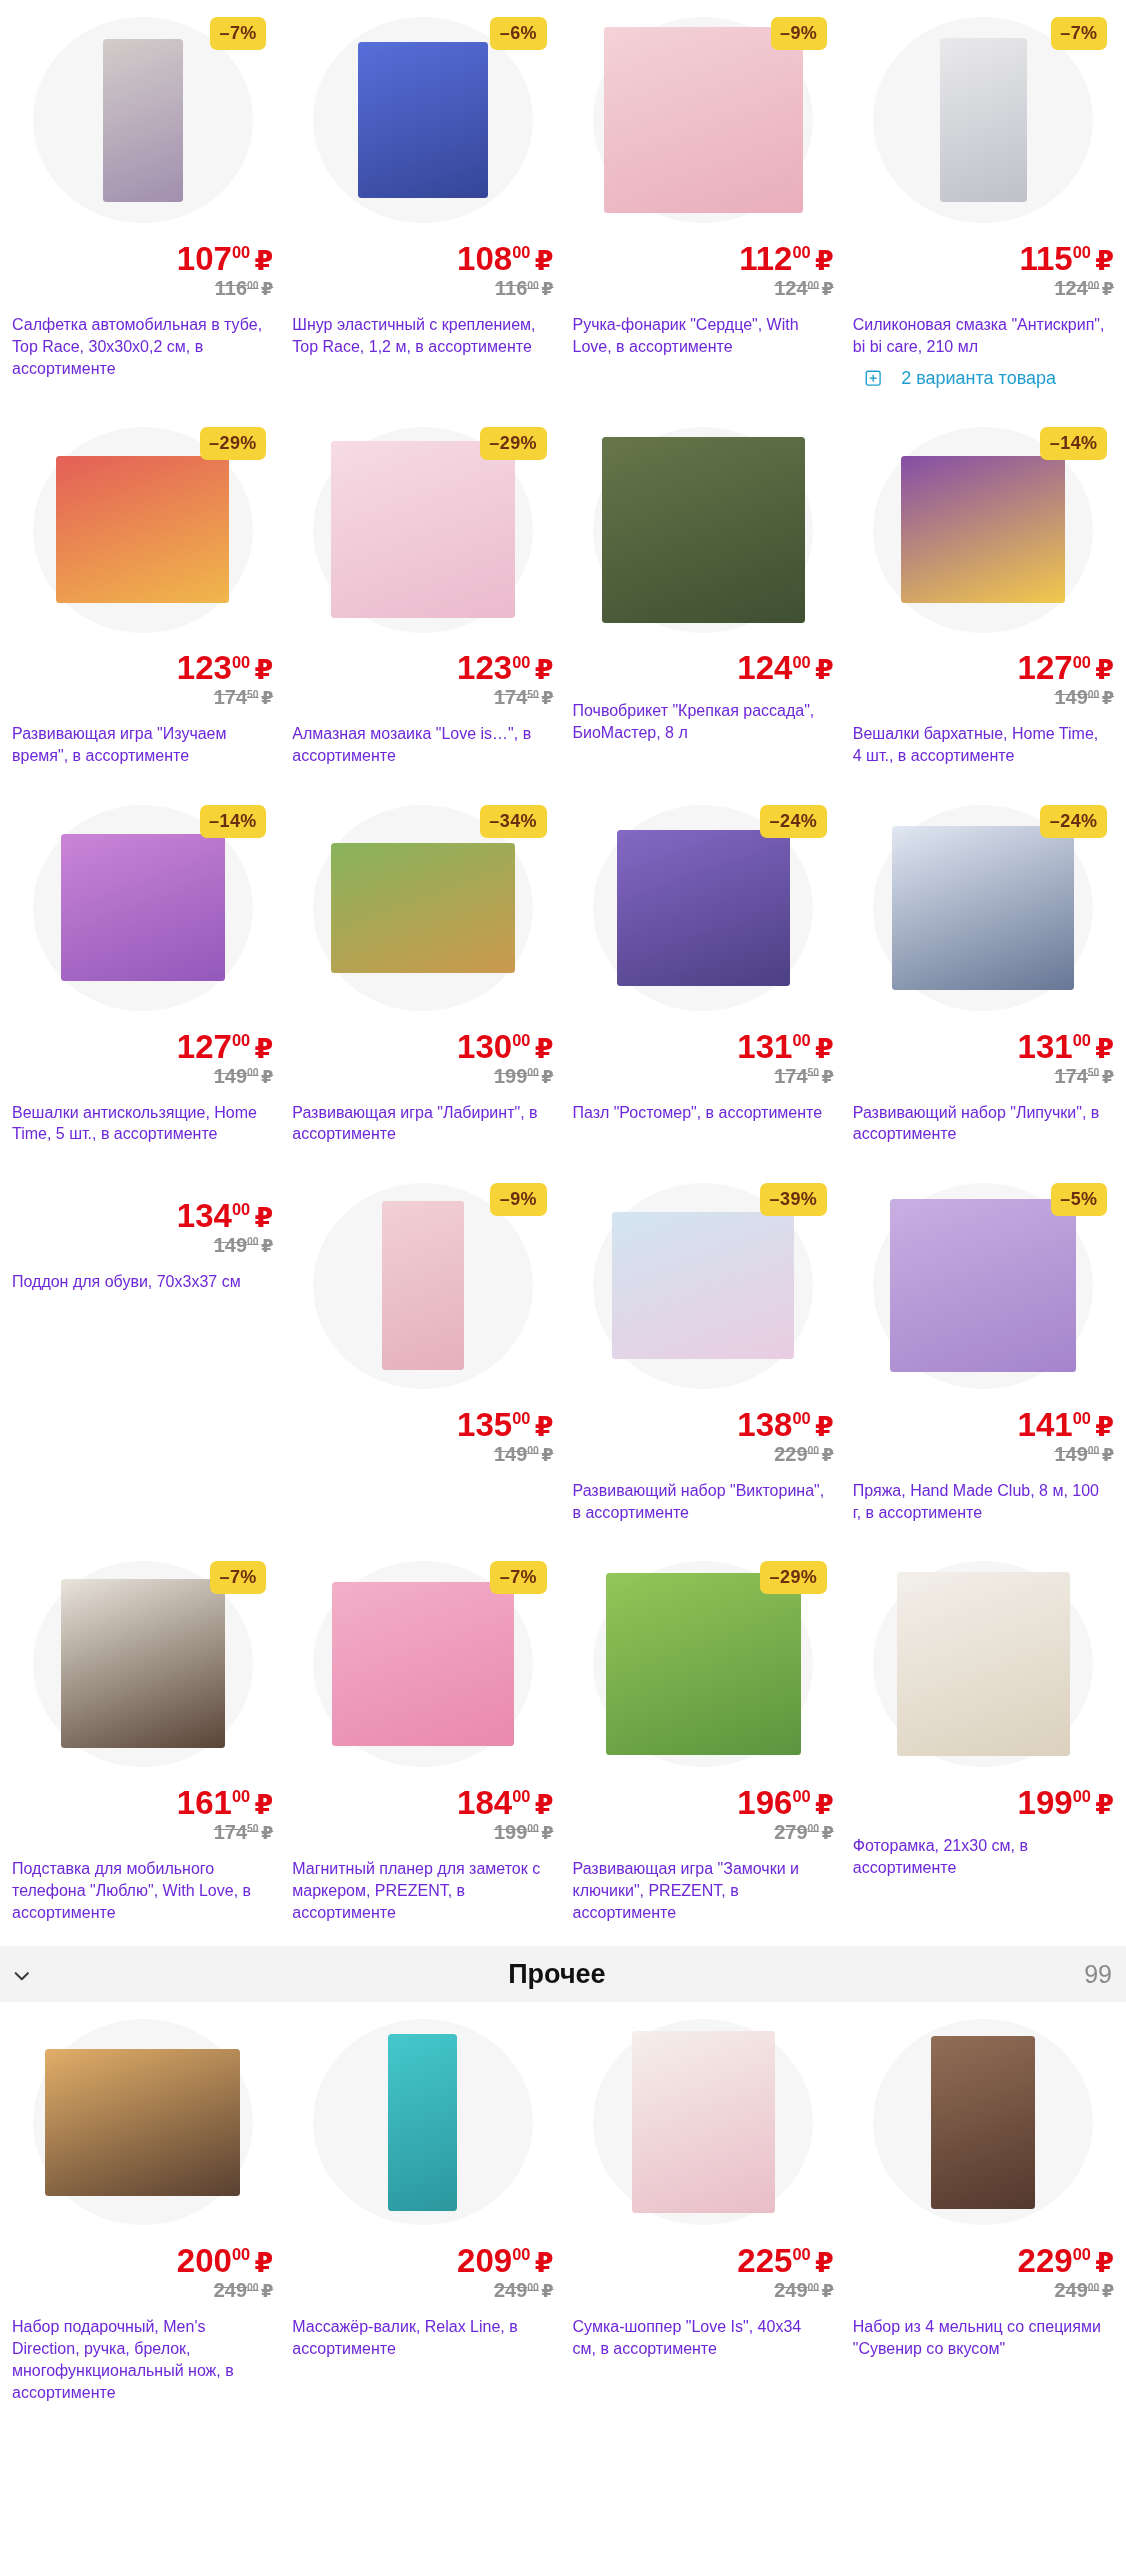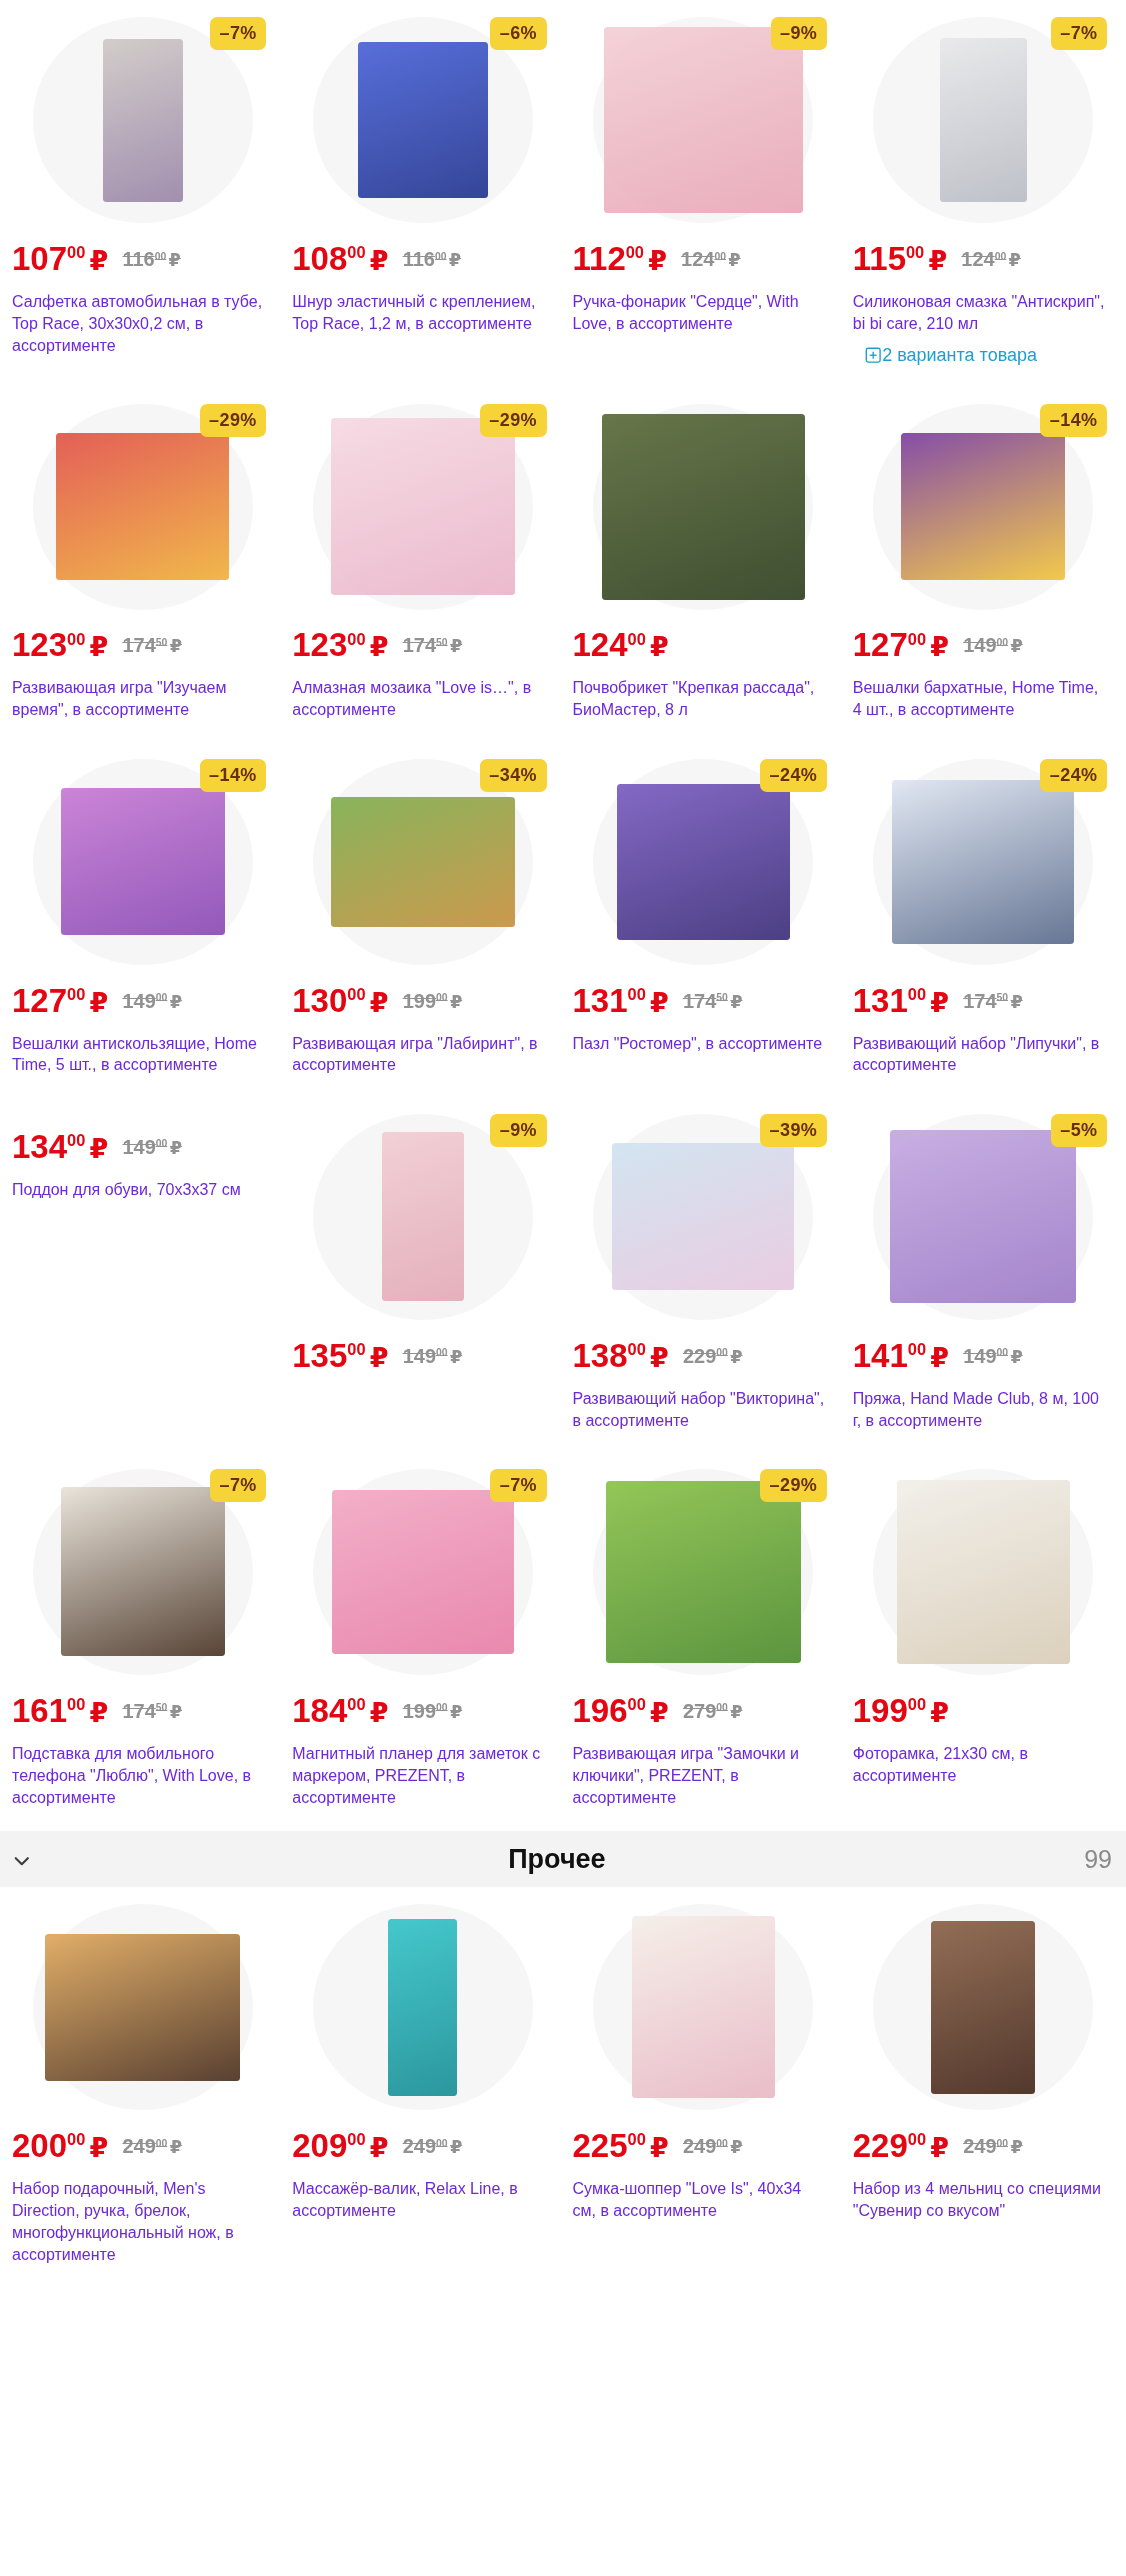--- a/index.html
+++ b/index.html
@@ -27,40 +27,40 @@
   }
   .photo{border-radius:3.5px;opacity:.92;}
   .badge{
     position:absolute;top:1.7px;right:7px;
     background:var(--badge-bg,#f6d438);
     color:var(--badge-text,#6b2f10);
     font-size:18px;font-weight:bold;
     padding:6px 9.5px;border-radius:7px;
     letter-spacing:0.4px;
   }
-  .price-row{display:flex;align-items:center;margin-top:17.3px;white-space:nowrap;}
+  .price-row{display:flex;align-items:flex-end;margin-top:17.3px;white-space:nowrap;flex-direction:column;}
   .price{color:var(--price-red,#e30613);font-weight:800;}
   .p-int{font-size:33px;line-height:1;}
   .p-kop{font-size:16.4px;position:relative;top:-0.72em;font-weight:800;}
   .p-cur{font-size:27px;margin-left:4.3px;}
   .old{
     color:var(--old-gray,#919191);
     text-decoration:line-through;
     margin-left:14px;font-weight:700;
   }
   .o-int{font-size:20px;}
   .o-kop{font-size:10.4px;position:relative;top:-0.6em;}
   .o-cur{font-size:17.3px;margin-left:2.6px;}
   .title{
     margin:14px 0 0 0;
     font-size:16px;line-height:1.37;color:#6d28d9;
     max-width:256px;
   }
   .variants{
-    display:flex;align-items:center;gap:1px;
+    display:flex;align-items:center;gap:20px;
     margin-top:10.4px;
     color:var(--link-teal,#1f9ecf);
     font-size:18px;cursor:pointer;text-decoration:none;padding-left:12px;
   }
   .section-header{
     background:#f3f3f3;
     padding:13px 14px 12px 14px;
     display:flex;align-items:baseline;gap:11.3px;
     cursor:pointer;
     justify-content:space-between;

